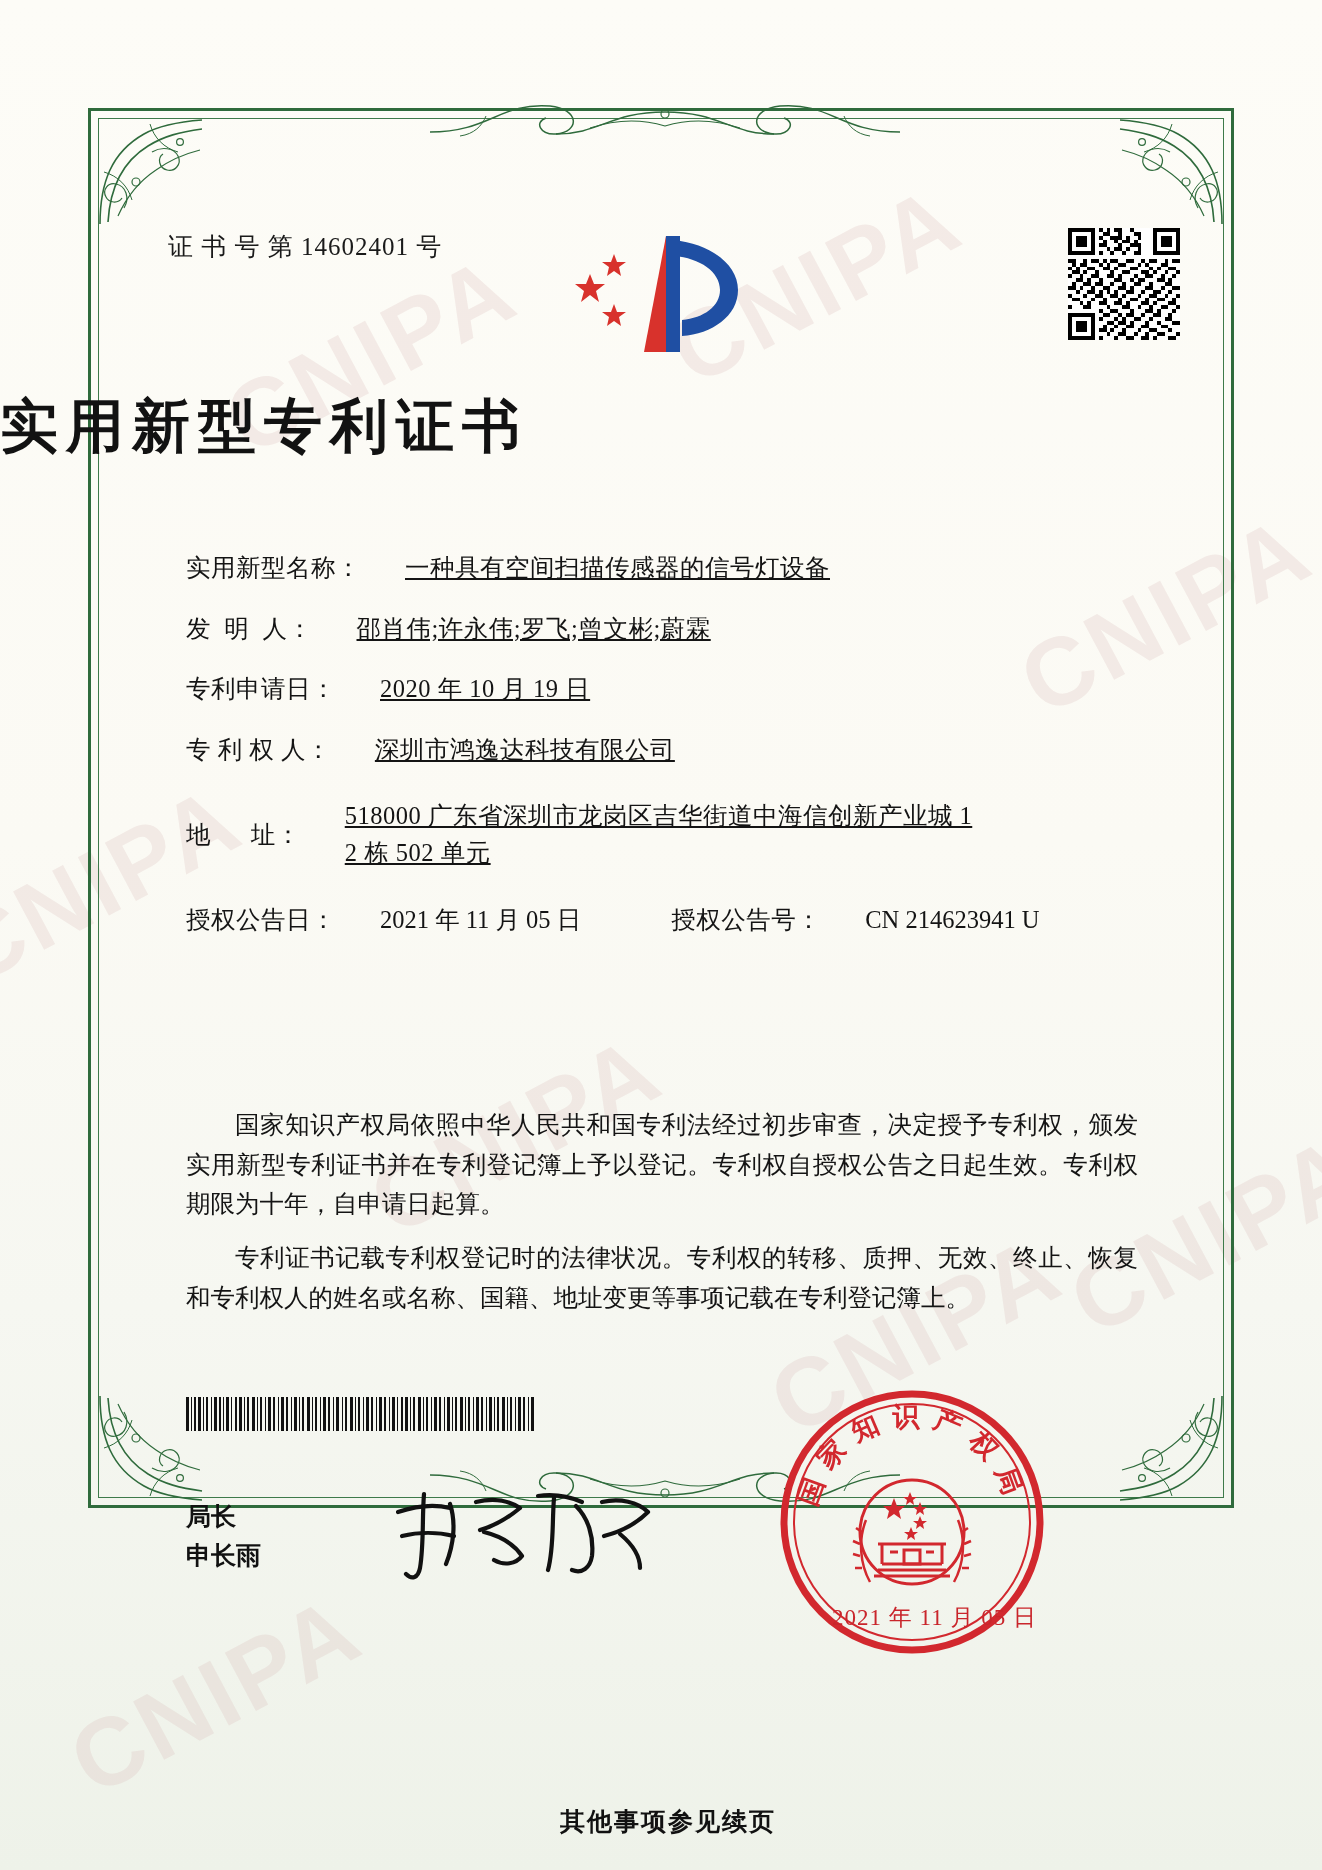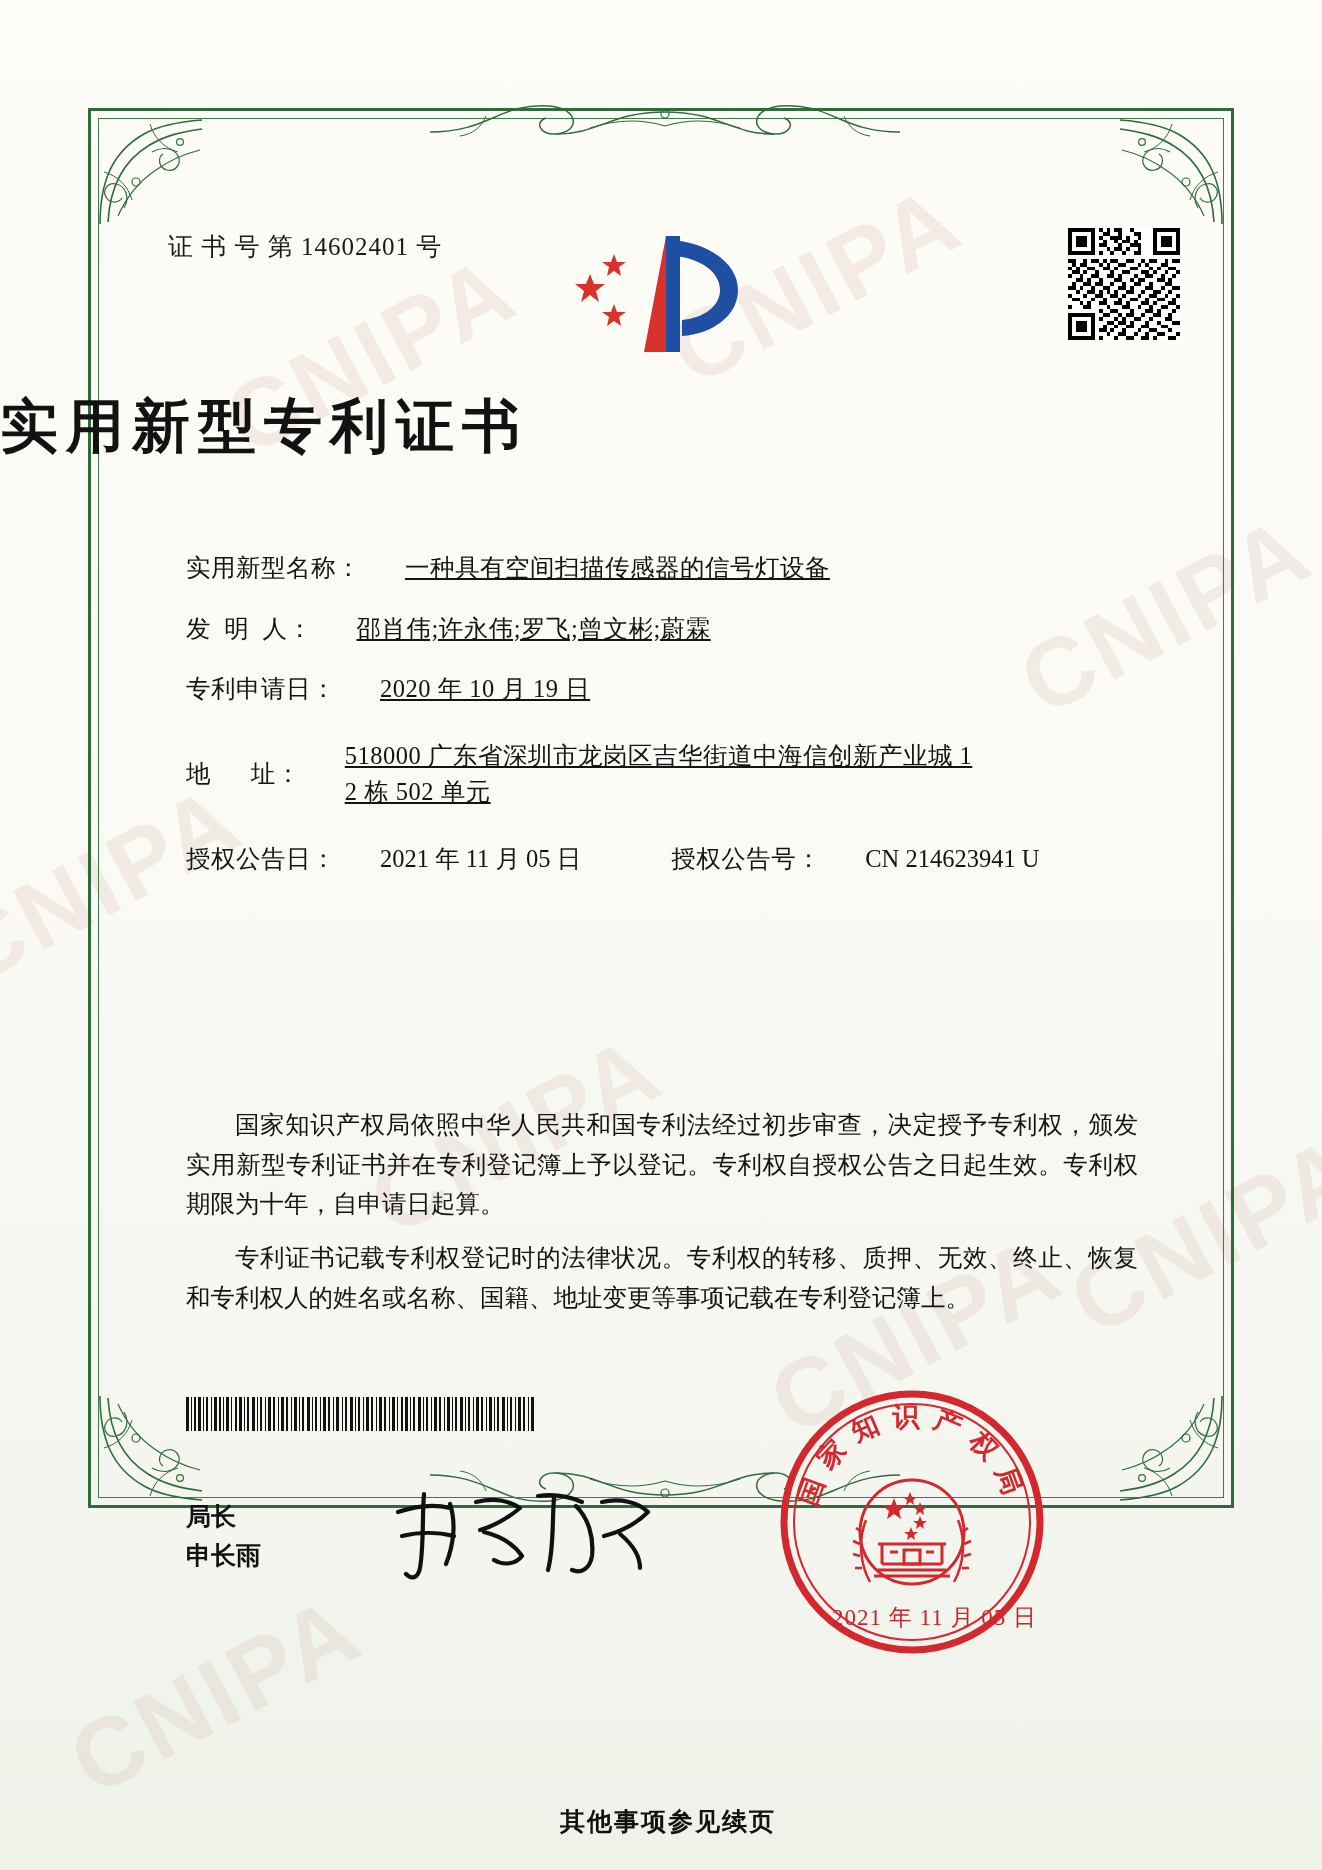--- a/index.html
+++ b/index.html
@@ -573,20 +573,24 @@
     </div>
     <div class="frow">
       <span class="flabel">发  明  人：</span>
       <span class="fvalue">邵肖伟;许永伟;罗飞;曾文彬;蔚霖</span>
     </div>
     <div class="frow">
       <span class="flabel">专利申请日：</span>
       <span class="fvalue">2020 年 10 月 19 日</span>
     </div>
     <div class="frow">
+      <span class="flabel">专 利 权 人：</span>
+      <span class="fvalue">深圳市鸿逸达科技有限公司</span>
+    </div>
+    <div class="frow">
       <span class="flabel">地      址：</span>
       <span class="fvalue wrap" style="white-space: pre-line;">518000 广东省深圳市龙岗区吉华街道中海信创新产业城 1
 2 栋 502 单元</span>
     </div>
     <div class="frow inline-two">
       <span class="flabel">授权公告日：</span>
       <span>2021 年 11 月 05 日</span>
       <span class="flabel secondlabel">授权公告号：</span>
       <span>CN 214623941 U</span>
     </div>

